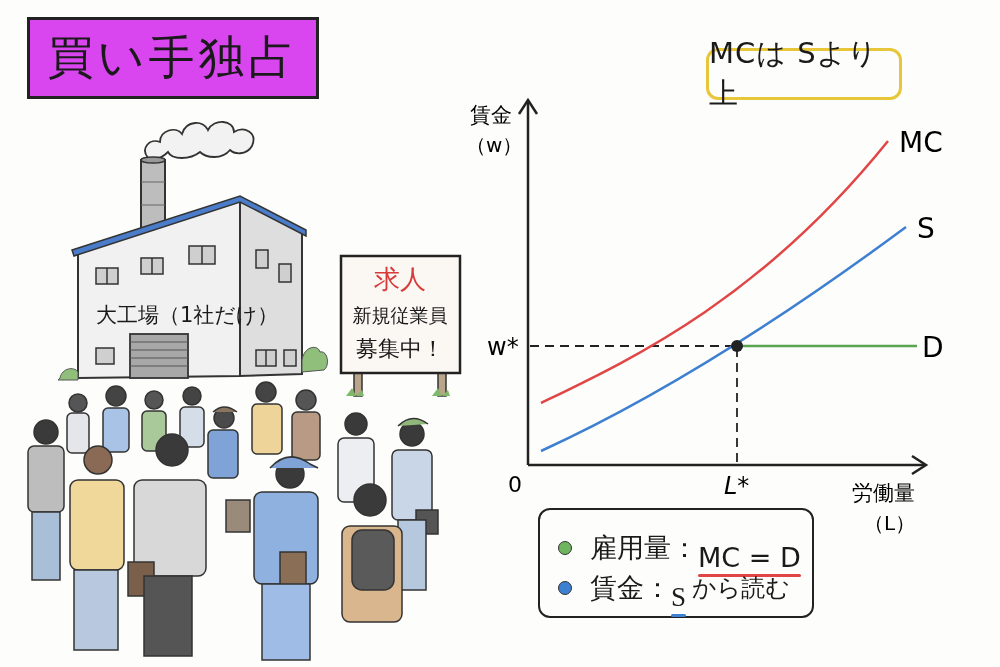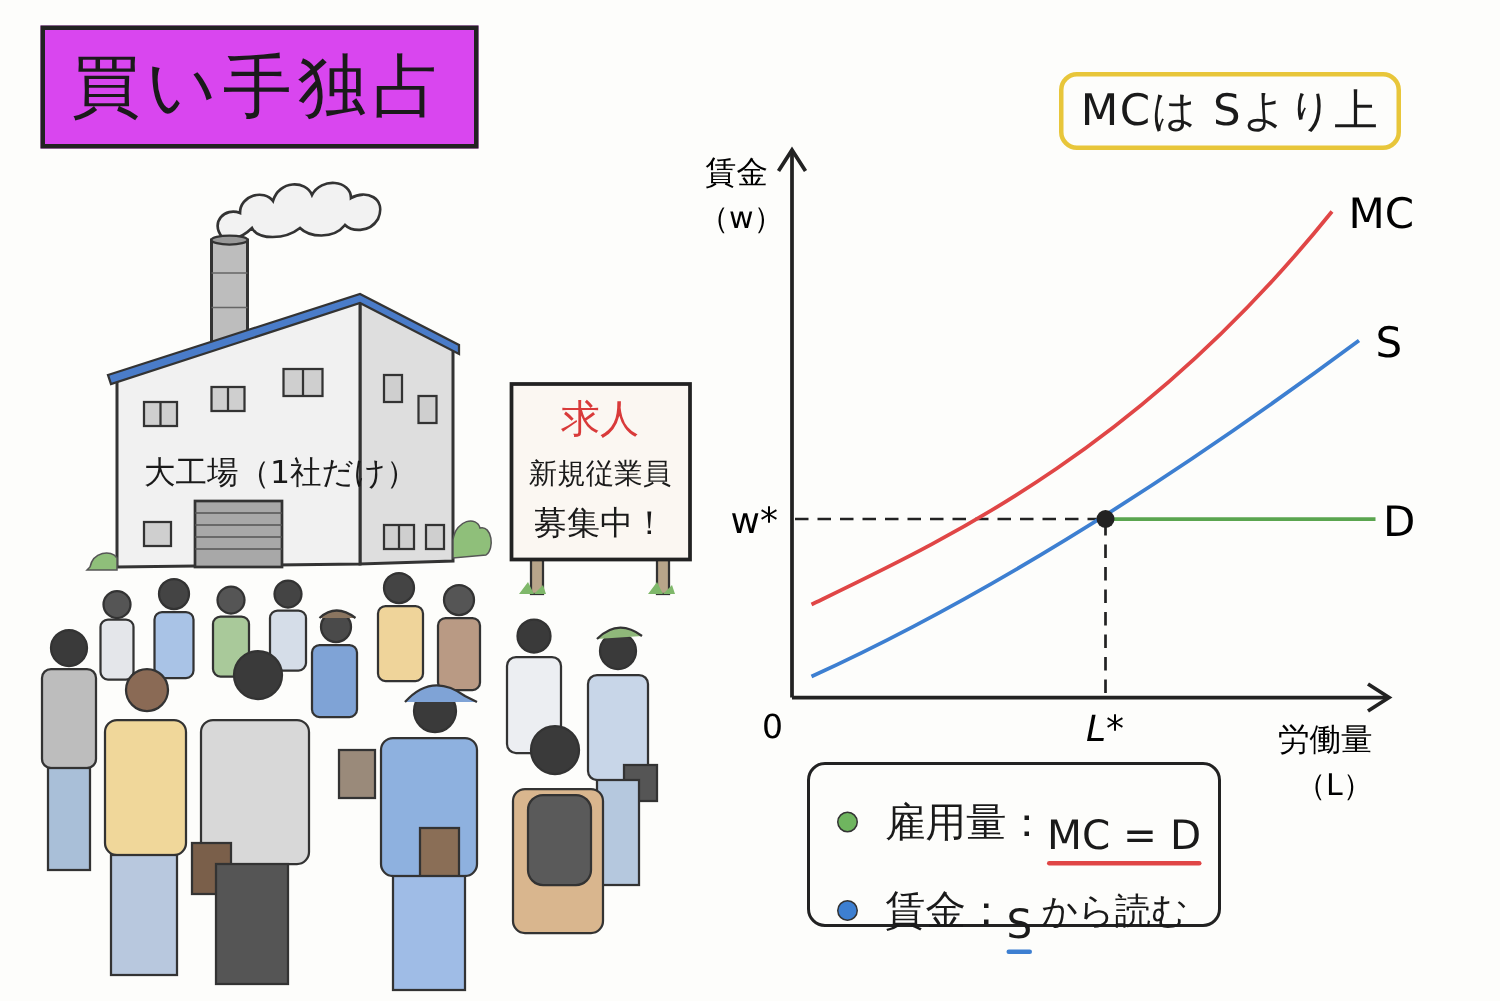--- a/index.html
+++ b/index.html
@@ -1,19 +1,19 @@
 <!DOCTYPE html>
 <html><head>
 <meta charset="utf-8">
 <style>
   html, body { margin:0; padding:0; }
   body { width:1000px; height:667px; background:#fdfdfb; position:relative; overflow:hidden; font-family:"DejaVu Sans", sans-serif; color:#1a1a1a; }
   .abs { position:absolute; }
   .title-box { left:27px; top:17px; width:292px; height:82px; border:3px solid #222; box-sizing:border-box; display:flex; align-items:center; justify-content:center; font-size:46px; letter-spacing:4px; background:#d946ef; }
-  .callout { left:706px; top:48px; width:228px; height:52px; border:3px solid #e8c63a; border-radius:12px; box-sizing:border-box; display:flex; align-items:center; justify-content:center; font-size:29px; letter-spacing:1px; }
+  .callout { left:706px; top:48px; width:196px; height:52px; border:3px solid #e8c63a; border-radius:12px; box-sizing:border-box; display:flex; align-items:center; justify-content:center; font-size:29px; letter-spacing:1px; }
   .legend-box { left:538px; top:508px; width:276px; height:110px; border:2.5px solid #222; border-radius:12px; box-sizing:border-box; background:#fdfdfb; }
   .legend-row { position:absolute; left:18px; display:flex; align-items:center; font-size:27px; white-space:nowrap; }
   .dot { width:12px; height:12px; border-radius:50%; border:1.5px solid #333; margin-right:18px; }
   .ul { position:relative; display:inline-block;margin-top:20px; }
   .ul::after { content:""; position:absolute; left:0; right:0; bottom:-4px; height:3px; border-radius:2px; }
   .ul-red::after { background:#e04646; }
   .ul-blue::after { background:#3d7fd1; }
   svg text { font-family:"DejaVu Sans", sans-serif; }
 </style>
 </head>
@@ -188,19 +188,19 @@
   <text x="917" y="238" font-size="28">S</text>
   <text x="922" y="357" font-size="28">D</text>
 </svg>
 
 <div class="abs legend-box">
   <div class="legend-row" style="top:12px;justify-content:flex-end;">
     <span class="dot" style="background:#6fb55f;"></span>
     <span>雇用量：</span>
     <span class="ul ul-red">MC = D</span>
   </div>
-  <div class="legend-row" style="top:71px;">
+  <div class="legend-row" style="top:52px;font-family:Liberation Serif, serif;">
     <span class="dot" style="background:#3d7fd1;"></span>
     <span>賃金：</span>
     <span class="ul ul-blue" style="margin-right:6px;">S</span>
     <span style="font-size:24px;text-align:right;">から読む</span>
   </div>
 </div>
 
 </body></html>

